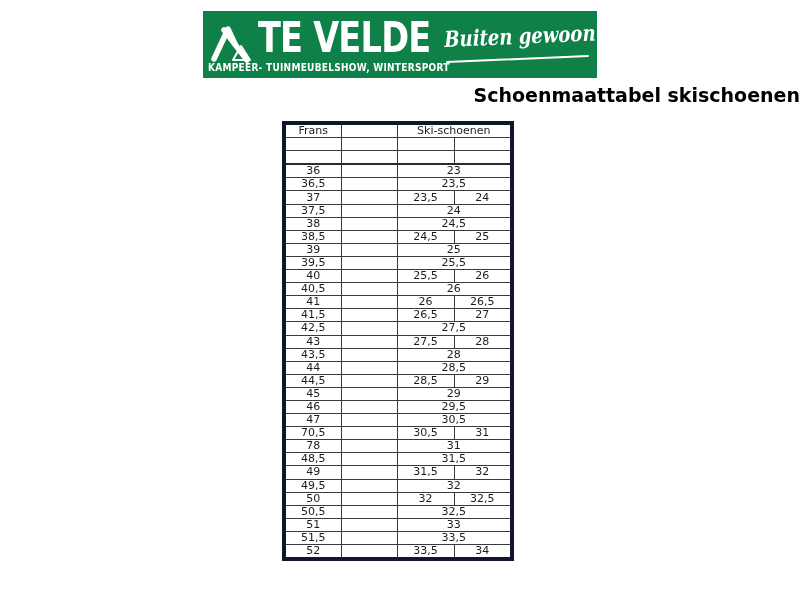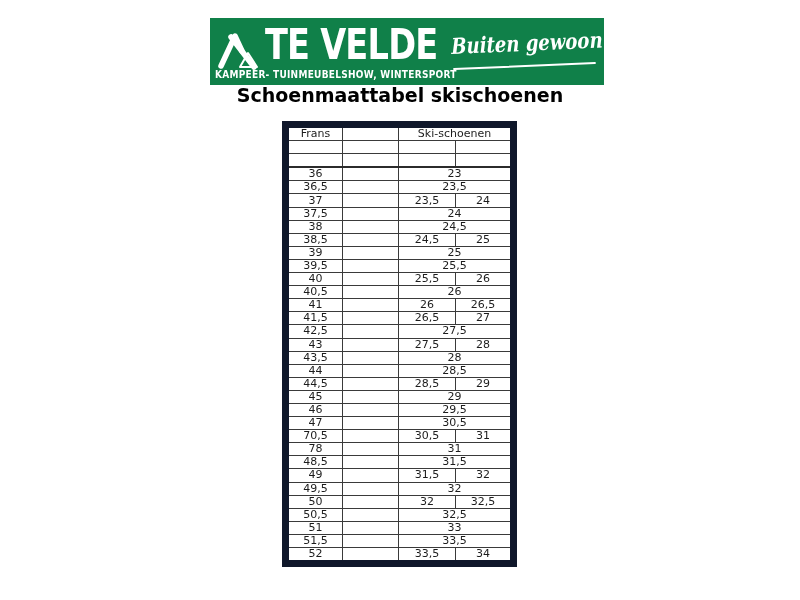--- a/index.html
+++ b/index.html
@@ -1,23 +1,22 @@
 <!DOCTYPE html>
 <html><head>
 <meta charset="utf-8">
 <style>
   html,body{margin:0;padding:0;}
   body{
     width:800px;height:600px;background:#ffffff;position:relative;
     font-family:"DejaVu Sans",sans-serif;overflow:hidden;
   }
   .banner{
-    position:absolute;left:203px;top:18px;width:394px;height:67px;
+    position:absolute;left:203px;top:11px;width:394px;height:67px;
     background:var(--banner-green,#108049);
-    margin-left:7px;
   }
   .logo{position:absolute;left:6px;top:8px;width:48px;height:45px;}
   .brand{
     position:absolute;left:55px;top:4px;color:#fff;font-weight:bold;
     font-size:42px;line-height:46px;letter-spacing:-1px;white-space:nowrap;
     transform:scaleX(0.8);transform-origin:left top;
   }
   .subtitle{
     position:absolute;left:5px;top:51px;color:#fff;font-weight:bold;
     font-size:10px;letter-spacing:0.3px;white-space:nowrap;
@@ -26,27 +25,27 @@
   .tagline{
     position:absolute;left:241px;top:15px;color:#fff;font-style:italic;font-weight:bold;
     font-size:22px;font-family:"DejaVu Serif",serif;white-space:nowrap;
     transform:scaleX(0.82) rotate(-2deg);transform-origin:left top;
   }
   .tagline-underline{
     position:absolute;left:243px;top:47px;width:143px;height:2px;background:#fff;
     transform:rotate(-2.5deg);border-radius:2px;
   }
   .page-title{
-    position:absolute;left:0;top:84px;width:800px;text-align:center;
+    position:absolute;left:0;top:84px;width:800px;text-align:right;
     font-size:19px;font-weight:bold;color:#000;white-space:nowrap;
   }
   table.size-table{
     position:absolute;left:282px;top:121px;
     border-collapse:collapse;table-layout:fixed;
-    border:7px solid #0f172a;
+    border:4px solid #0f172a;
   }
   .size-table td{
     border:1px solid #3a3a3a;height:12.1px;padding:0;
     text-align:center;vertical-align:middle;
     font-size:11px;line-height:12px;color:#1c1c1c;
     overflow:hidden;white-space:nowrap;
   }
   .size-table tr.sep td{border-bottom:2px solid #2b2b2b;}
 </style>
 </head>

